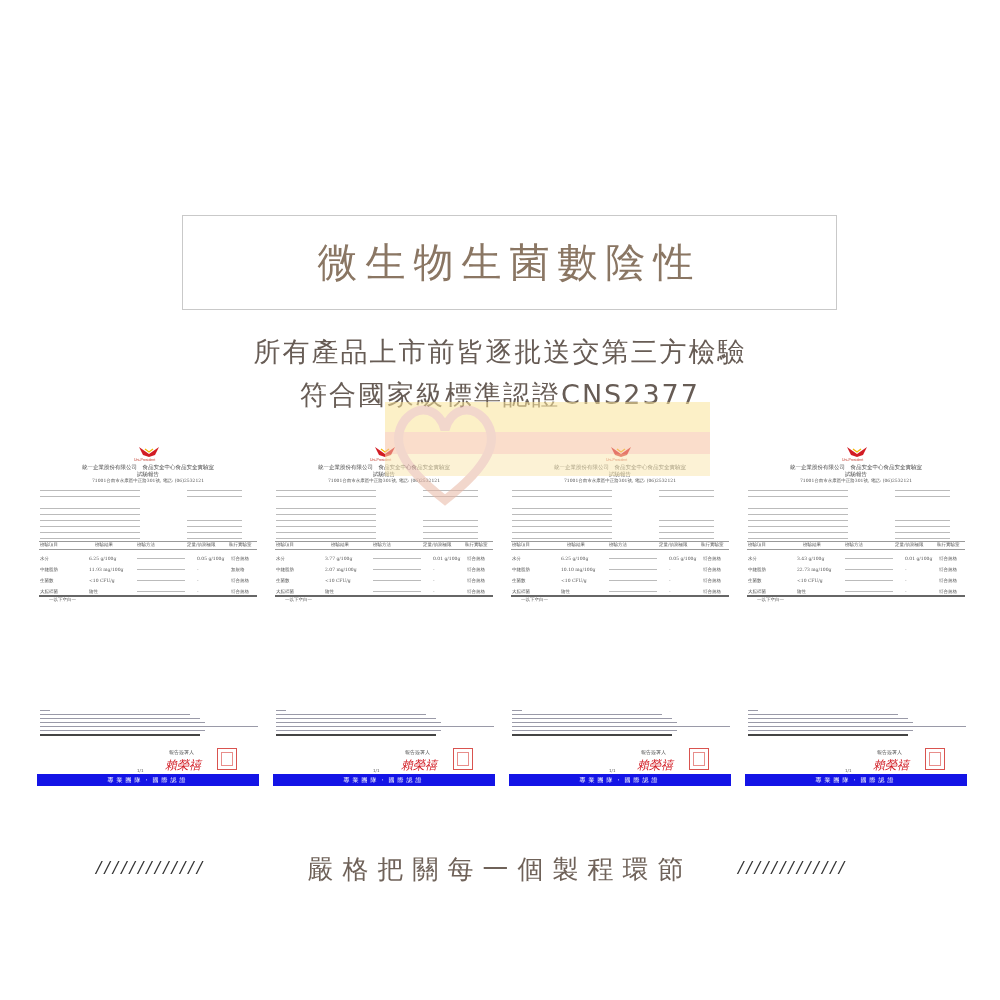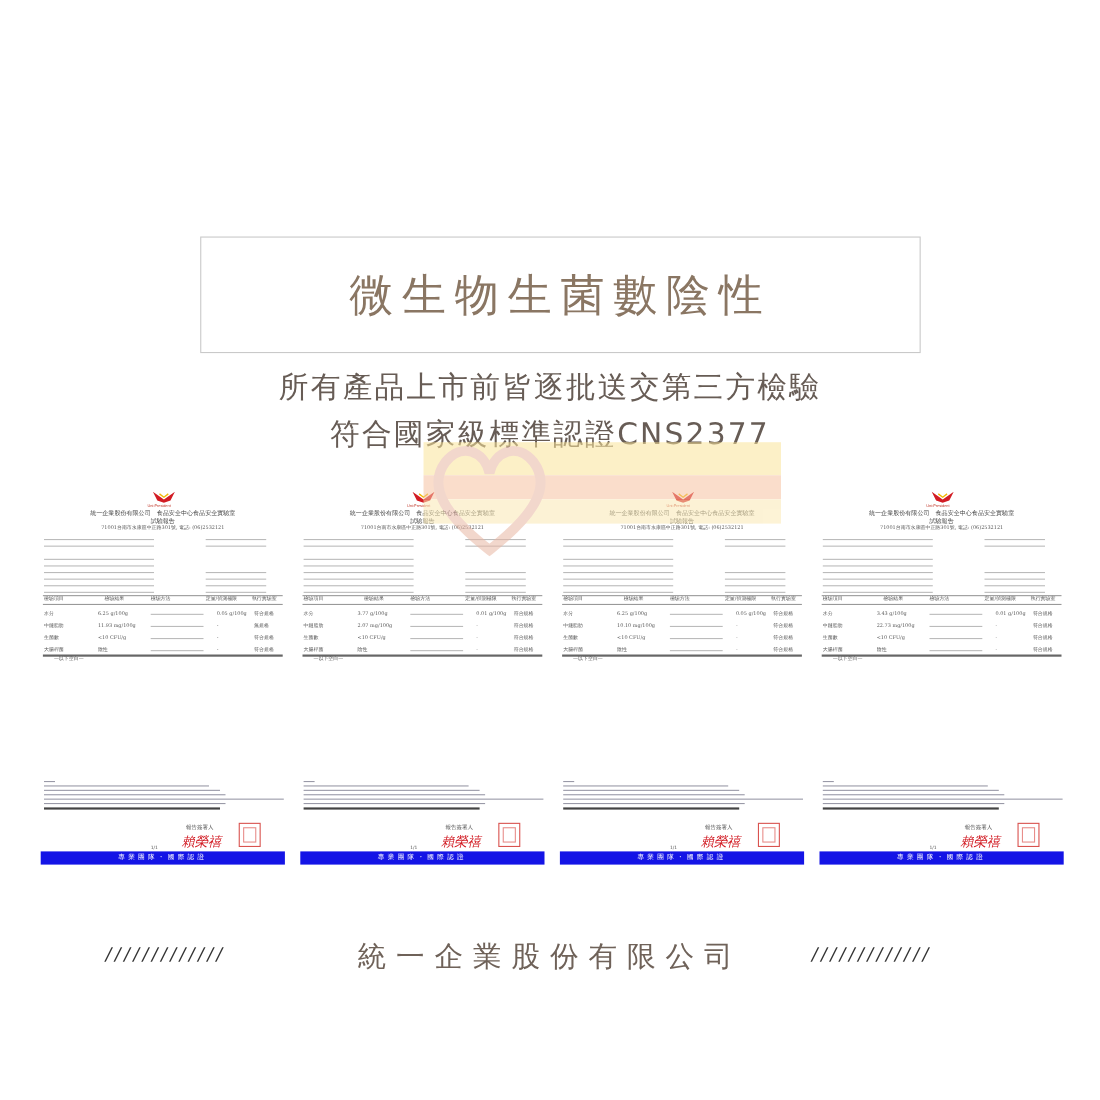--- a/index.html
+++ b/index.html
@@ -1,20 +1,20 @@
 <!DOCTYPE html>
 <html><head>
 <meta charset="utf-8">
 <style>
   * { box-sizing: border-box; margin: 0; padding: 0; }
   html, body { width: 1000px; height: 1000px; background: #ffffff; overflow: hidden; }
   body { position: relative; font-family: "DejaVu Sans", sans-serif; color: #6f6259; }
 
   .title-box {
-    position: absolute; left: 182px; top: 215px; width: 655px; height: 106px;
+    position: absolute; left: 182px; top: 215px; width: 655px; height: 95px;
     border: 1px solid #c9c9c9; display: flex; align-items: center; justify-content: center;
   }
   .title-text { font-size: 40px; letter-spacing: 8px; color: #8a7663; font-weight: 300; }
 
   .sub1, .sub2 {
     position: absolute; left: 0; width: 1000px; text-align: center;
     font-size: 27px; letter-spacing: 2px; color: #675c55;
   }
   .sub1 { top: 334px; }
   .sub2 { top: 377px; }
@@ -360,14 +360,14 @@
 <div class="watermark">
   <div class="wm-stripe-y"></div>
   <div class="wm-stripe-r"></div>
   <div class="wm-stripe-y2"></div>
   <svg class="wm-heart" viewBox="0 0 110 110">
     <path d="M55 100 C10 65 0 40 15 20 C30 2 50 10 55 30 C60 10 80 2 95 20 C110 40 100 65 55 100 Z" fill="none" stroke="#e9b7a4" stroke-width="9"></path>
   </svg>
 </div>
 
 <div class="slashes" style="left:96px;">/////////////</div>
-<div class="bottom-text">統一企業股份有限公司</div>
+<div class="bottom-text">嚴格把關每一個製程環節</div>
 <div class="slashes" style="left:738px;">/////////////</div>
 
 </body></html>

